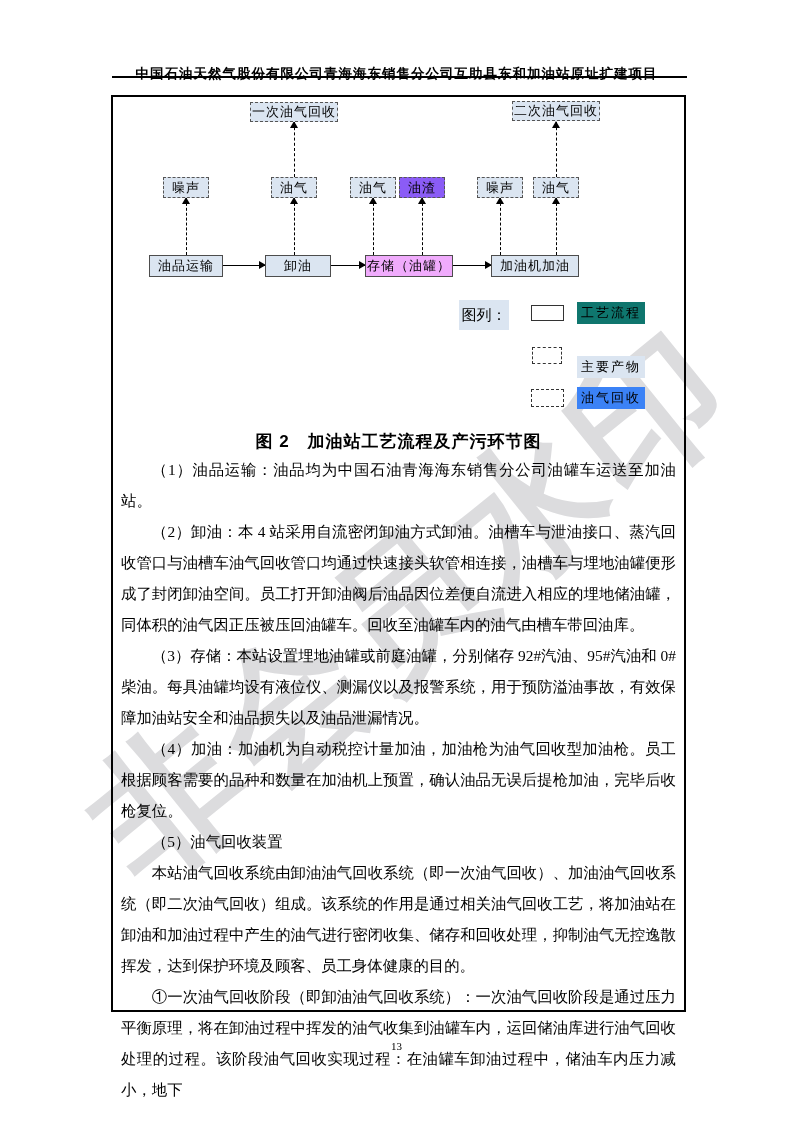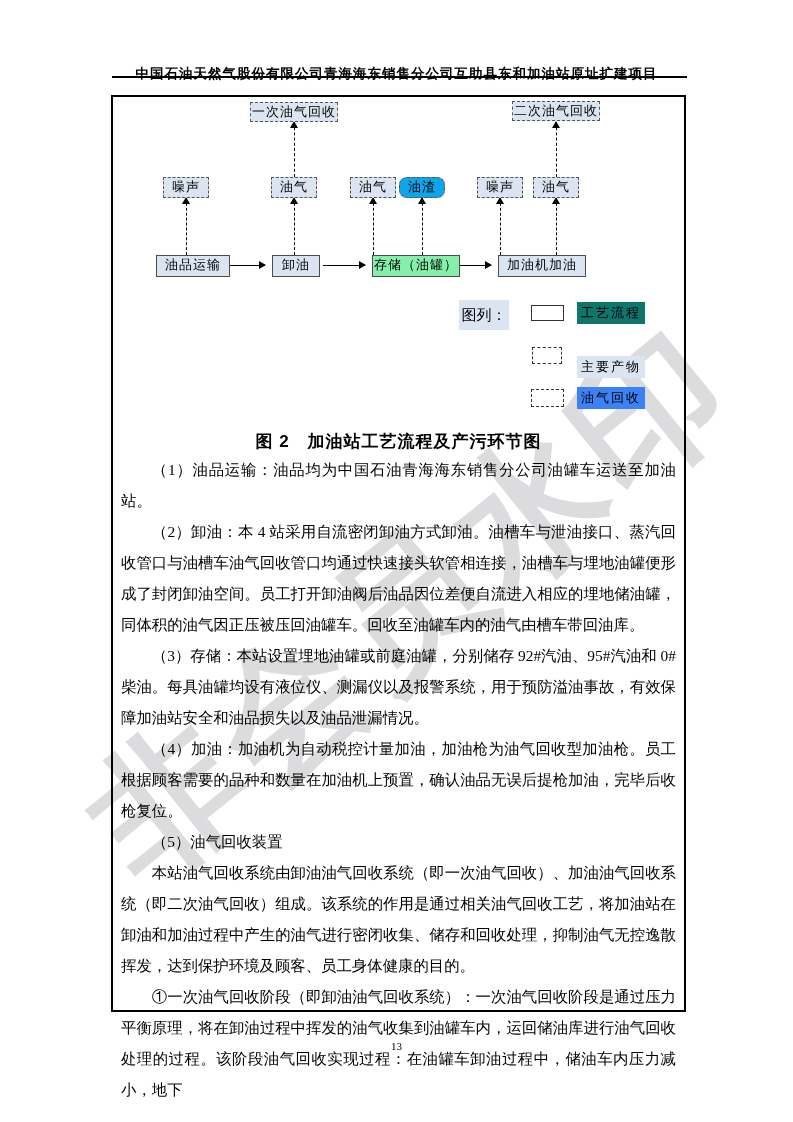--- a/index.html
+++ b/index.html
@@ -26,36 +26,36 @@
     background:#000; z-index:2;
   }
   .content-box {
     position:absolute; left:111px; top:95px; width:575px; height:917px;
     border:2px solid #000; box-sizing:border-box; z-index:1;
   }
   
   .diagram { position:relative; height:333px; }
   .node {
     position:absolute; box-sizing:border-box; display:flex;
-    justify-content:center;
+    align-items:center; justify-content:center;
     font-size:13px; letter-spacing:1px; z-index:2;
   }
   .flow-node   { border:1px solid #4d4d4d; }
   .dashed-node { border:1px dashed #555; }
 
   .rec1 { left:137px; top:5px;  width:88px; height:20px; }
   .rec2 { left:399px; top:4px;  width:88px; height:20px; }
 
   .prod { top:80px; height:21px; width:46px; }
   .pb1 { left:50px; }  .pb2 { left:158px; } .pb3 { left:237px; }
   .pb4 { left:286px; } .pb5 { left:364px; } .pb6 { left:420px; }
 
-  .flow { top:158px; height:22px;margin-left:7px; }
+  .flow { top:158px; height:22px; }
   .fb1 { left:36px;  width:74px; }
-  .fb2 { left:152px; width:48px; }
+  .fb2 { left:152px; width:66px; }
   .fb3 { left:252px; width:88px; }
   .fb4 { left:378px; width:88px; }
 
   .h-arrow { position:absolute; top:168px; height:0; border-top:1.5px solid #000; z-index:1; }
   .h-arrow::after {
     content:""; position:absolute; right:-1px; top:-4.7px; width:0; height:0;
     border-top:4px solid transparent; border-bottom:4px solid transparent;
     border-left:7px solid #000;
   }
   .ha1 { left:110px; width:42px; }
@@ -127,37 +127,37 @@
 
     <div class="node dashed-node prod pb1" style="background: rgb(219, 229, 241);">
       <span>噪声</span>
     </div>
     <div class="node dashed-node prod pb2" style="background: rgb(219, 229, 241);">
       <span>油气</span>
     </div>
     <div class="node dashed-node prod pb3" style="background: rgb(219, 229, 241);">
       <span>油气</span>
     </div>
-    <div class="node dashed-node prod pb4" style="background: #0ea5e9; border-radius: 8px;">
+    <div class="node dashed-node prod pb4" style="background: #8b5cf6;">
       <span>油渣</span>
     </div>
     <div class="node dashed-node prod pb5" style="background: rgb(219, 229, 241);">
       <span>噪声</span>
     </div>
     <div class="node dashed-node prod pb6" style="background: rgb(219, 229, 241);">
       <span>油气</span>
     </div>
 
     <div class="node flow-node flow fb1" style="background: rgb(219, 229, 241);">
       <span>油品运输</span>
     </div>
     <div class="node flow-node flow fb2" style="background: rgb(219, 229, 241);">
       <span>卸油</span>
     </div>
-    <div class="node flow-node flow fb3" style="background: #86efac;">
+    <div class="node flow-node flow fb3" style="background: #f0abfc;">
       <span>存储（油罐）</span>
     </div>
     <div class="node flow-node flow fb4" style="background: rgb(219, 229, 241);">
       <span>加油机加油</span>
     </div>
 
     <div class="h-arrow ha1"></div>
     <div class="h-arrow ha2"></div>
     <div class="h-arrow ha3"></div>
 

